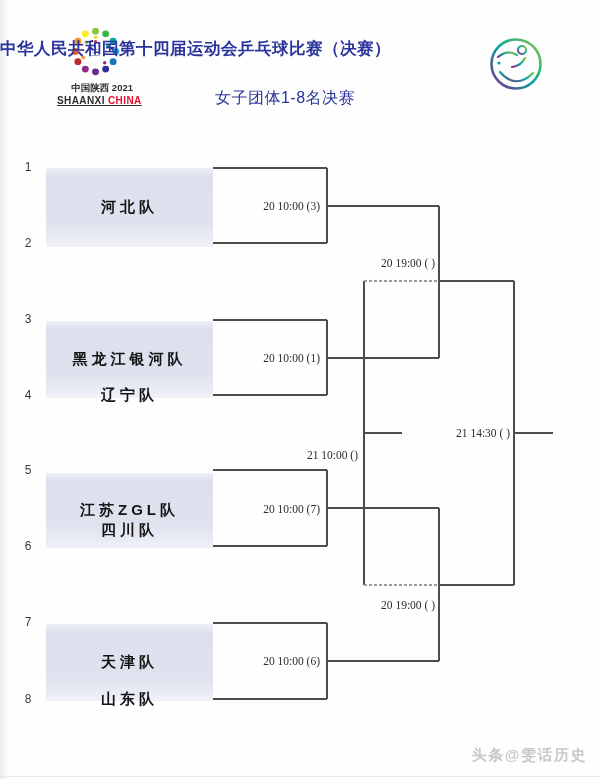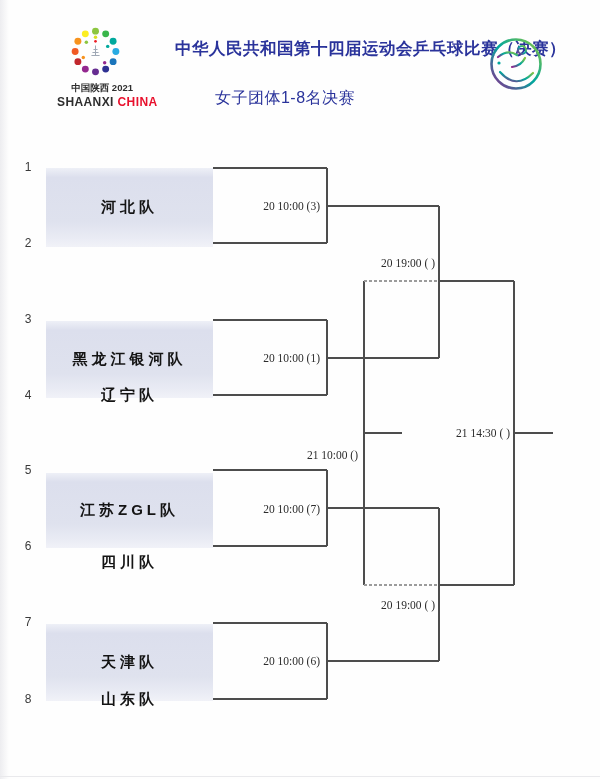--- a/index.html
+++ b/index.html
@@ -7,33 +7,33 @@
     position:relative;width:600px;height:779px;margin:0 auto;overflow:hidden;
     background:#fefefe;
     font-family:"Liberation Sans","DejaVu Sans",sans-serif;
   }
   .edge-left{position:absolute;left:0;top:0;width:9px;height:100%;
     background:linear-gradient(90deg,#ededf0,rgba(255,255,255,0));}
   .bottom-hairline{position:absolute;left:0;top:776px;width:100%;height:1px;background:#e9e9ec;}
 
   
   .title{
-    position:absolute;top:38px;left:0;width:566px;text-align:right;
+    position:absolute;top:38px;left:0;width:566px;text-align:left;
     font-size:16.5px;font-weight:bold;letter-spacing:.5px;
     color:var(--title_blue,#2a339b);
   }
   .subtitle{
     position:absolute;top:88px;left:0;width:570px;text-align:center;
     font-size:16px;font-weight:normal;letter-spacing:.5px;
     color:var(--title_blue,#2a339b);
   }
   .left-logo{position:absolute;left:57px;top:24px;width:76px;text-align:right;}
   .left-logo svg{display:block;margin:0 auto;}
   .logo-line1{font-size:9.5px;font-weight:bold;color:#2e2e2e;white-space:nowrap;margin-top:1px;}
-  .logo-line2{font-size:12px;font-weight:bold;color:#2e2e2e;white-space:nowrap;letter-spacing:.4px;}
+  .logo-line2{font-size:10px;font-weight:bold;color:#2e2e2e;white-space:nowrap;letter-spacing:.4px;text-decoration:underline;}
   .logo-line2 .red{color:var(--china_red,#e8112d);}
   .right-logo{position:absolute;left:488px;top:36px;}
 
   
   svg.lines{position:absolute;left:0;top:0;}
   .seed{
     position:absolute;left:16px;width:24px;text-align:center;
     font-size:12px;color:#3a3a3a;line-height:15px;
   }
   .team-box{
@@ -138,33 +138,34 @@
   </div>
   <div class="team-box" style="top:281px;height:77px">
     <span class="team-name">黑龙江银河队</span>
   </div>
   <div class="team-plain" style="top:381px">
     <span class="team-name">辽宁队</span>
   </div>
   <div class="team-box" style="top:433px;height:75px">
     <span class="team-name">江苏ZGL队</span>
   </div>
-  <div class="team-plain" style="top:548px">
+  <div class="team-plain" style="top:516px">
     <span class="team-name">四川队</span>
   </div>
   <div class="team-box" style="top:584px;height:77px">
     <span class="team-name">天津队</span>
   </div>
   <div class="team-plain" style="top:685px">
     <span class="team-name">山东队</span>
   </div>
 
   <div class="match-label" style="right:280px;top:199px">20 10:00 (3)</div>
   <div class="match-label" style="right:280px;top:351px">20 10:00 (1)</div>
   <div class="match-label" style="right:280px;top:502px">20 10:00 (7)</div>
   <div class="match-label" style="right:280px;top:654px">20 10:00 (6)</div>
   <div class="match-label" style="right:165px;top:256px">20 19:00 ( )</div>
   <div class="match-label" style="right:165px;top:598px">20 19:00 ( )</div>
   <div class="match-label" style="right:242px;top:448px">21 10:00 ()</div>
   <div class="match-label" style="right:90px;top:426px">21 14:30 ( )</div>
 
+  <div class="watermark">头条@雯话历史</div>
   <div class="bottom-hairline"></div>
 </div>
 
 </body></html>

